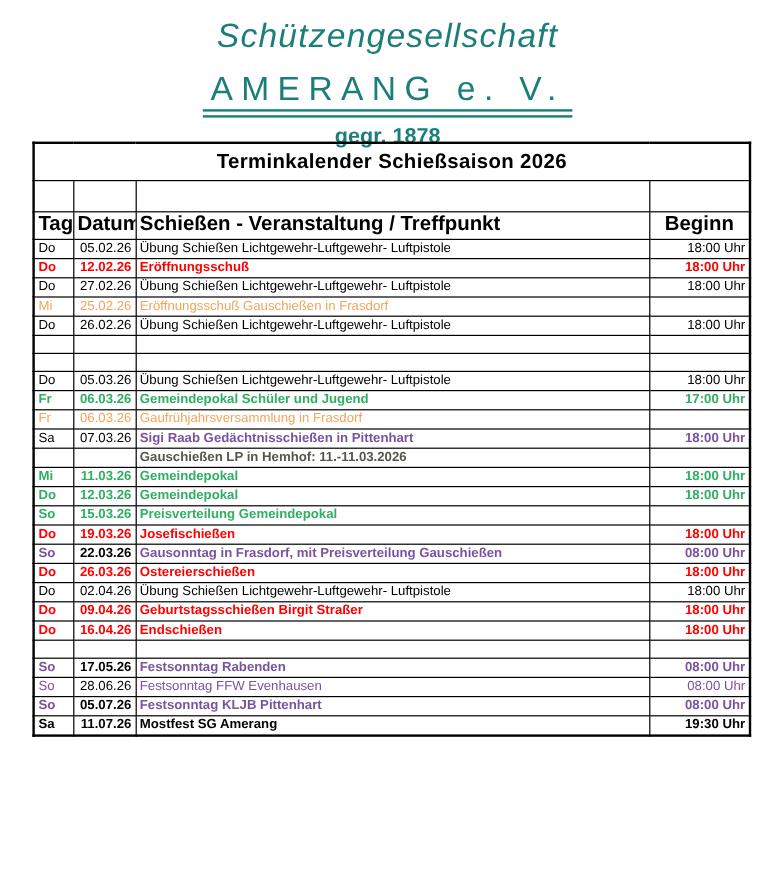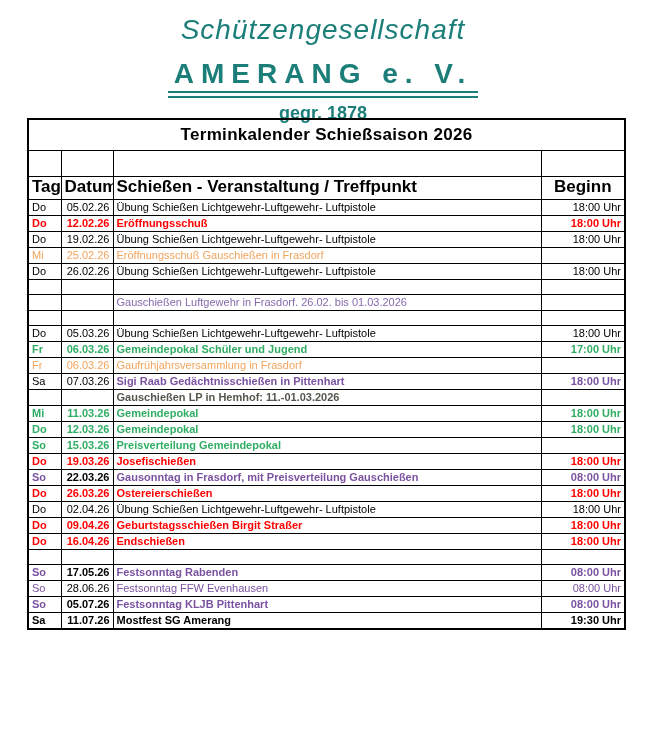--- a/index.html
+++ b/index.html
@@ -8,21 +8,21 @@
   .page { position:relative; width:646px; height:642px; background:#fff; overflow:hidden; }
 
   
   .club-header { text-align:center; padding-top:14px; }
   .club-line1 {
     font-style:italic; font-size:28px; letter-spacing:1px;
     color:var(--teal); font-weight:500;
   }
   .club-line2 { margin-top:12px; }
   .club-name {
-    display:inline-block; font-size:28px; font-weight:bold; letter-spacing:7px;
+    display:inline-block; font-size:28px; font-weight:normal; letter-spacing:7px;
     color:var(--teal); border-bottom:7px double var(--teal); padding:0 6px 1px 6px;
   }
   .club-founded { margin-top:5px; font-size:18px; font-weight:bold; color:var(--teal); }
 
   
   table.cal {
     position:absolute; left:27px; top:118px; width:597px;
     border-collapse:collapse; table-layout:fixed;
     font-size:11px; color:#000;
   }
@@ -121,21 +121,21 @@
           <td class="c-beginn">18:00 Uhr</td>
         </tr>
         <tr class="row-red">
           <td class="c-tag">Do</td>
           <td class="c-datum">12.02.26</td>
           <td class="c-event">Eröffnungsschuß</td>
           <td class="c-beginn">18:00 Uhr</td>
         </tr>
         <tr class="row-plain">
           <td class="c-tag">Do</td>
-          <td class="c-datum">19.02.26</td>
+          <td class="c-datum">27.02.26</td>
           <td class="c-event">Übung Schießen Lichtgewehr-Luftgewehr- Luftpistole</td>
           <td class="c-beginn">18:00 Uhr</td>
         </tr>
         <tr class="row-orange">
           <td class="c-tag">Mi</td>
           <td class="c-datum">25.02.26</td>
           <td class="c-event">Eröffnungsschuß Gauschießen in Frasdorf</td>
           <td class="c-beginn"></td>
         </tr>
         <tr class="row-plain">
@@ -143,26 +143,20 @@
           <td class="c-datum">26.02.26</td>
           <td class="c-event">Übung Schießen Lichtgewehr-Luftgewehr- Luftpistole</td>
           <td class="c-beginn">18:00 Uhr</td>
         </tr>
         <tr class="row-plain">
           <td class="c-tag"></td>
           <td class="c-datum"></td>
           <td class="c-event"></td>
           <td class="c-beginn"></td>
         </tr>
-        <tr class="row-noteP">
-          <td class="c-tag"></td>
-          <td class="c-datum"></td>
-          <td class="c-event">Gauschießen Luftgewehr in Frasdorf. 26.02. bis 01.03.2026</td>
-          <td class="c-beginn"></td>
-        </tr>
         <tr class="row-plain">
           <td class="c-tag"></td>
           <td class="c-datum"></td>
           <td class="c-event"></td>
           <td class="c-beginn"></td>
         </tr>
         <tr class="row-plain">
           <td class="c-tag">Do</td>
           <td class="c-datum">05.03.26</td>
           <td class="c-event">Übung Schießen Lichtgewehr-Luftgewehr- Luftpistole</td>
@@ -182,21 +176,21 @@
         </tr>
         <tr class="row-purpleEvent">
           <td class="c-tag">Sa</td>
           <td class="c-datum">07.03.26</td>
           <td class="c-event">Sigi Raab Gedächtnisschießen in Pittenhart</td>
           <td class="c-beginn">18:00 Uhr</td>
         </tr>
         <tr class="row-noteG">
           <td class="c-tag"></td>
           <td class="c-datum"></td>
-          <td class="c-event">Gauschießen LP in Hemhof: 11.-01.03.2026</td>
+          <td class="c-event">Gauschießen LP in Hemhof: 11.-11.03.2026</td>
           <td class="c-beginn"></td>
         </tr>
         <tr class="row-green">
           <td class="c-tag">Mi</td>
           <td class="c-datum">11.03.26</td>
           <td class="c-event">Gemeindepokal</td>
           <td class="c-beginn">18:00 Uhr</td>
         </tr>
         <tr class="row-green">
           <td class="c-tag">Do</td>

